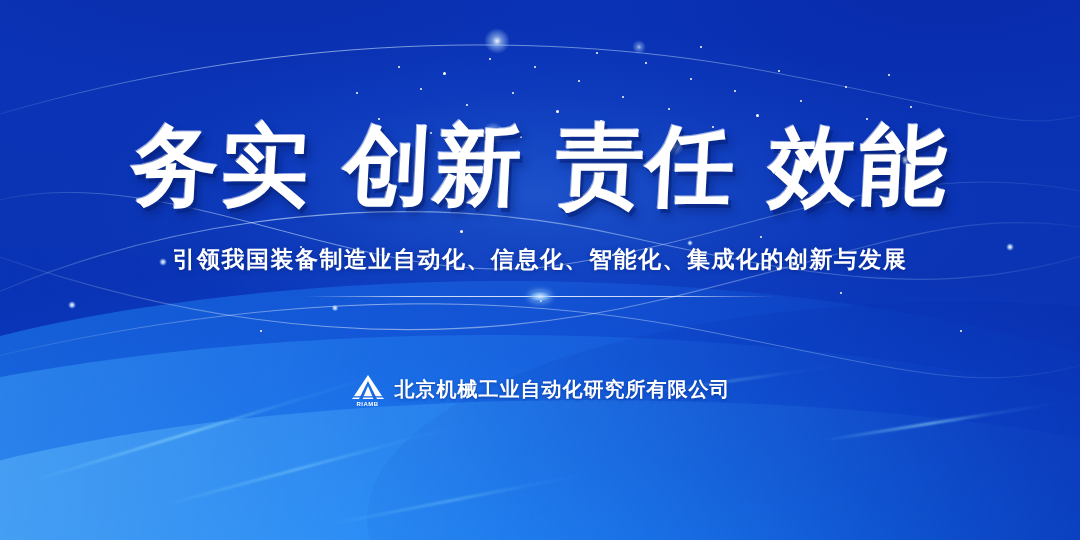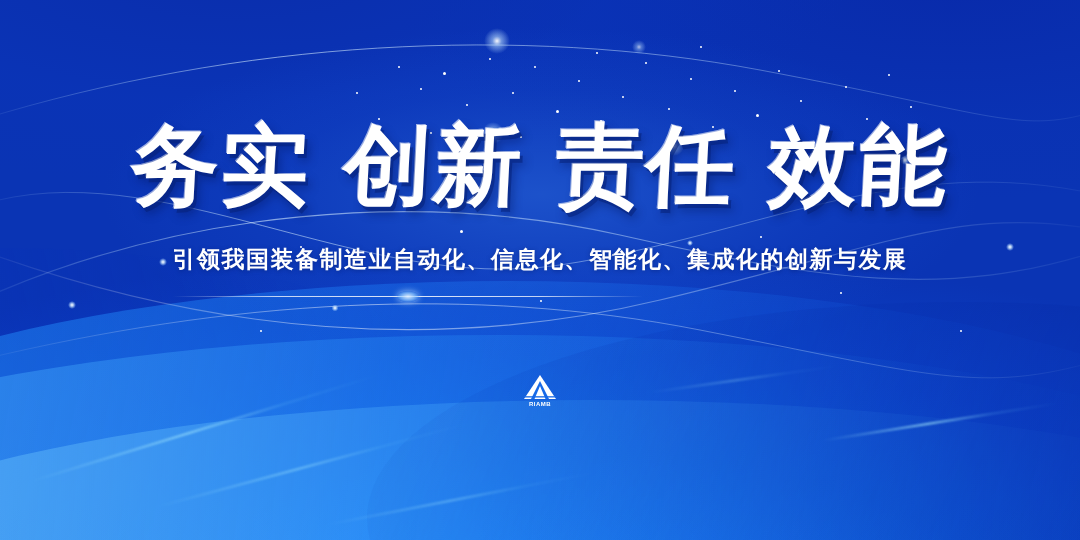--- a/index.html
+++ b/index.html
@@ -143,20 +143,21 @@
        3px 4px 0px rgba(6,32,120,0.55),
        5px 7px 10px rgba(4,24,100,0.45),
       -1px -1px 0px rgba(255,255,255,0.6);
     transform: skewX(-3deg);
   }
 
   .sub-block {
     margin-top: 34px;
     display: flex;
     flex-direction: column;
+    align-items: center;
   }
 
   .subtitle {
     font-size: 23px;
     font-weight: bold;
     color: #ffffff;
     letter-spacing: 1.5px;
     white-space: nowrap;
     text-shadow: 0 1px 4px rgba(5,30,110,0.55);
   }
@@ -342,16 +343,17 @@
     <div class="brand">
       <div class="brand-logo">
         <svg class="brand-mark" width="34" height="26" viewBox="0 0 34 26">
           <path d="M17 1 L33 25 L1 25 Z" fill="#ffffff"></path>
           <path d="M17 7 L26 25 L8 25 Z" fill="#1769e8"></path>
           <path d="M17 12 L22.5 25 L11.5 25 Z" fill="#ffffff"></path>
           <rect x="1" y="22.2" width="32" height="1.3" fill="#1769e8"></rect>
         </svg>
         <div class="brand-abbr">RIAMB</div>
       </div>
+      <div class="brand-name">北京机械工业自动化研究所有限公司</div>
     </div>
 
   </div>
 </div>
 
 </body></html>

